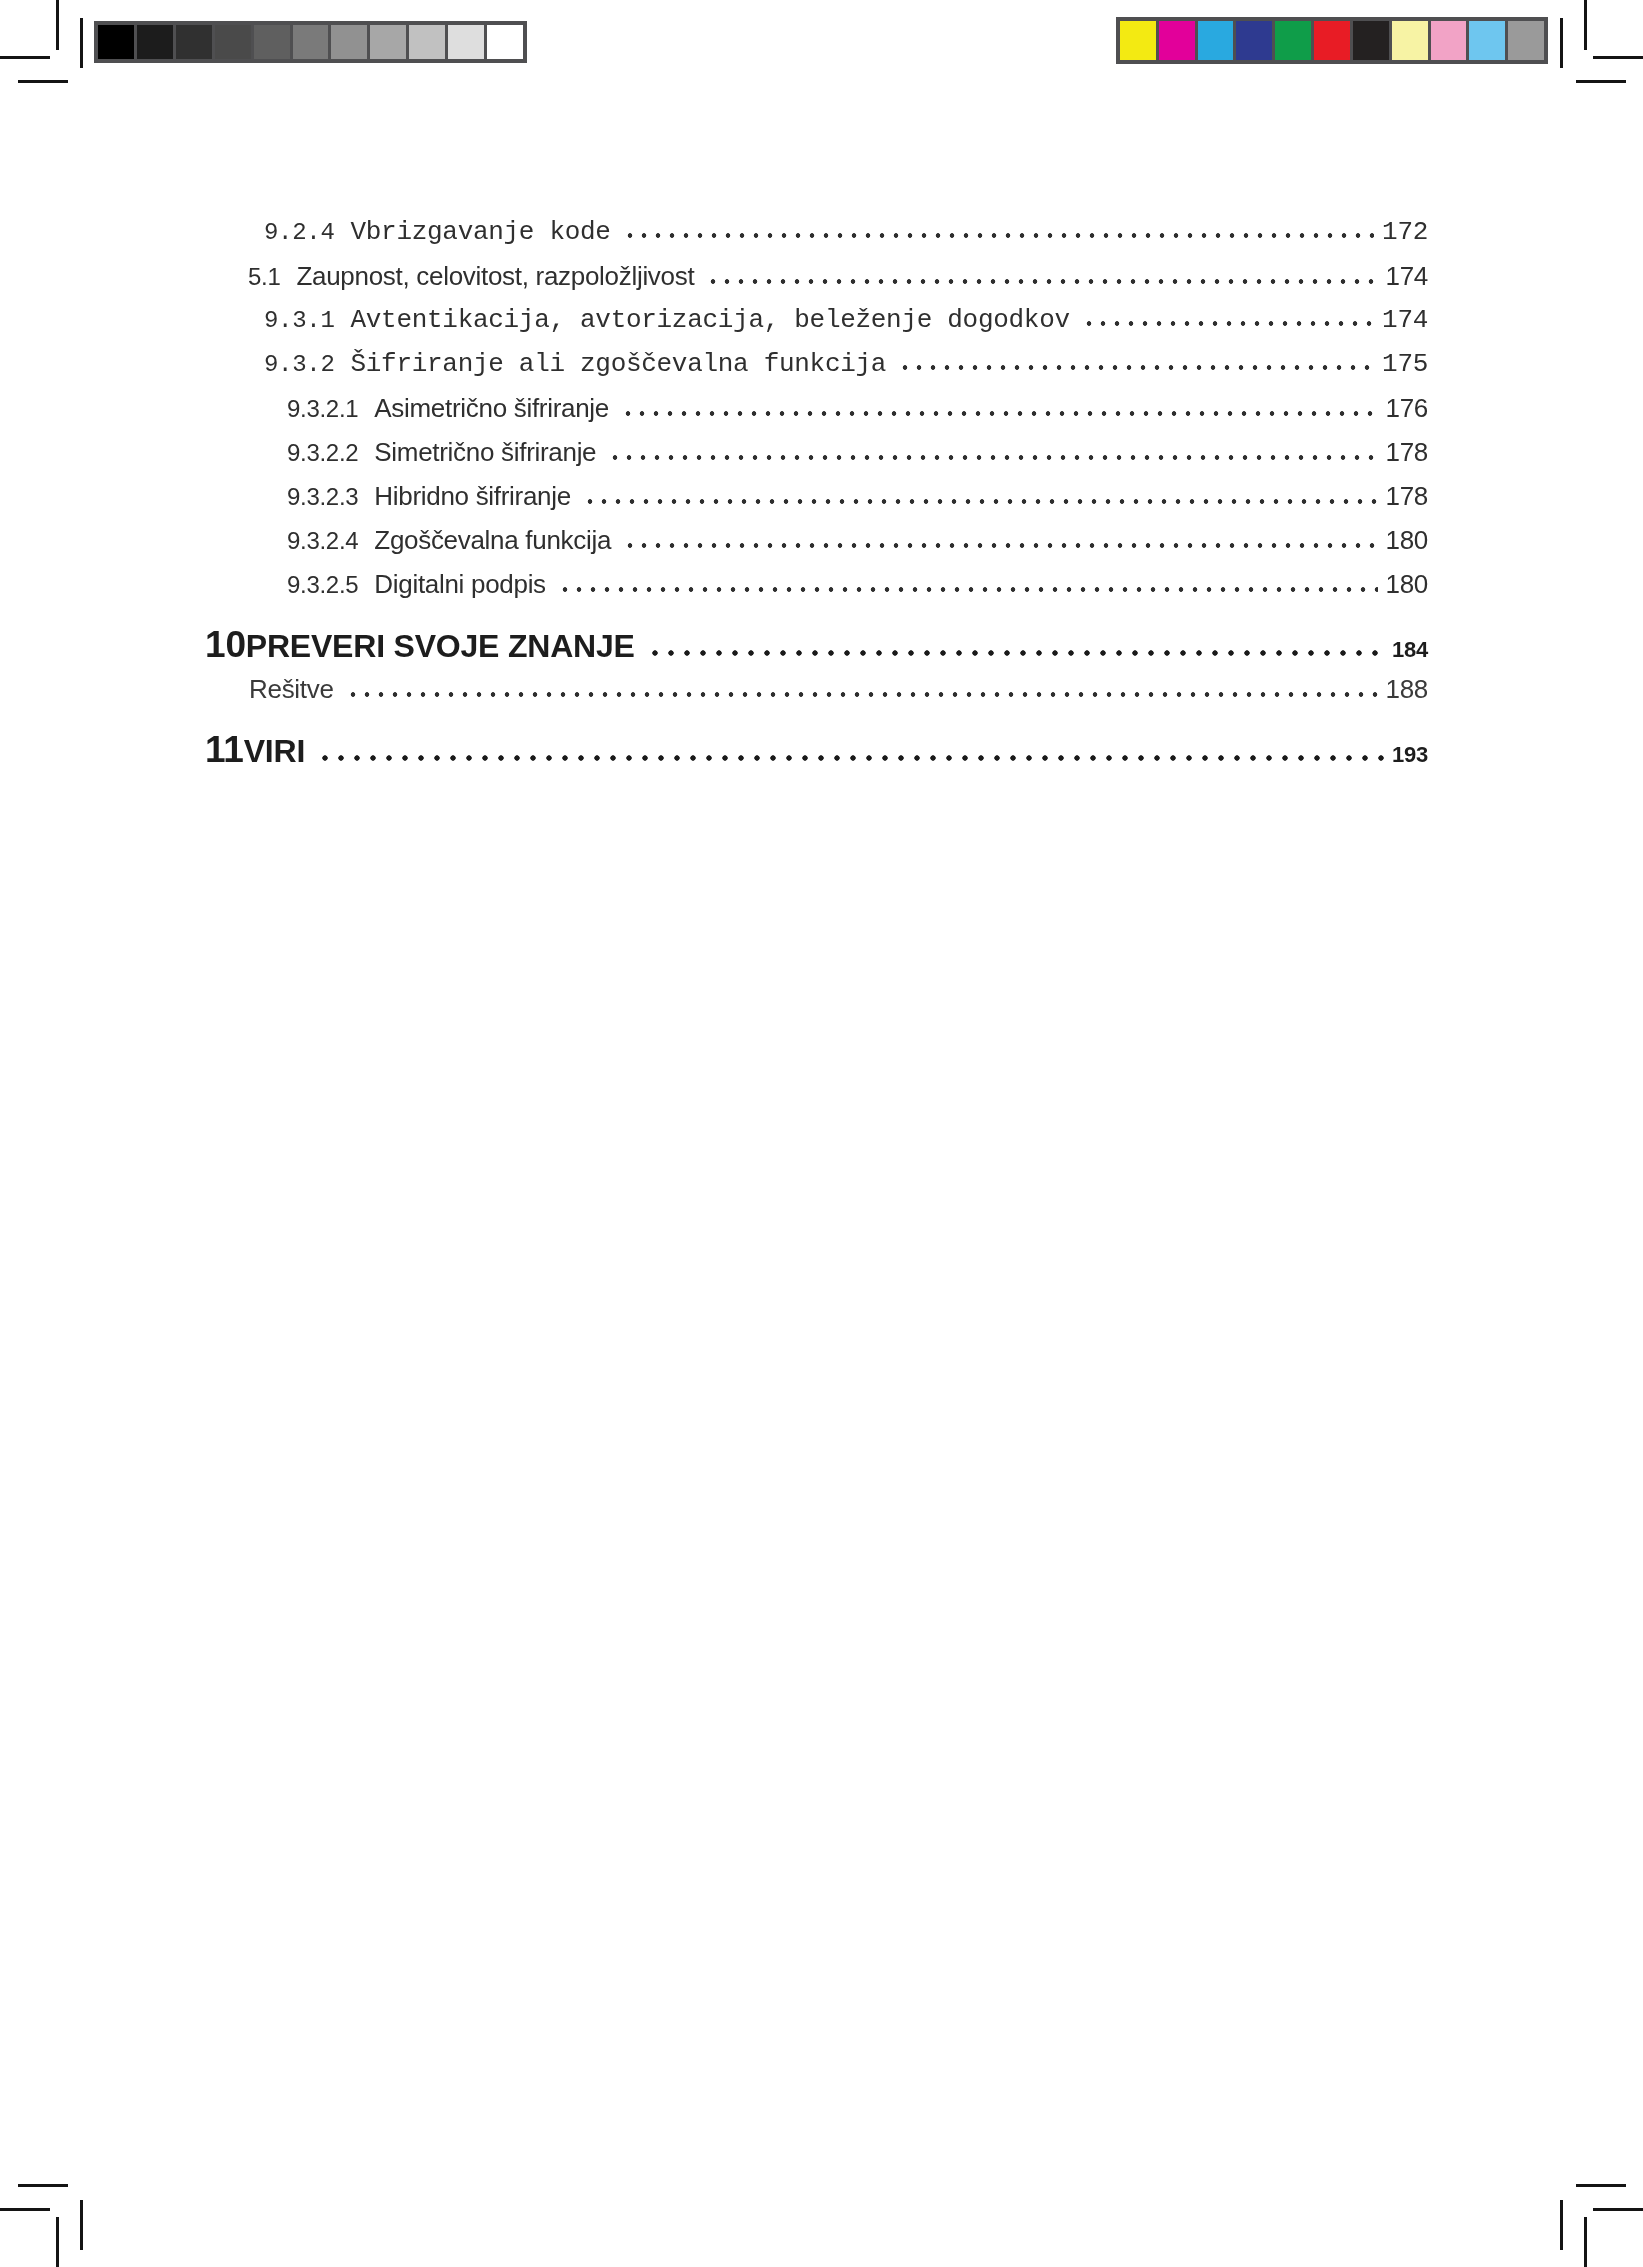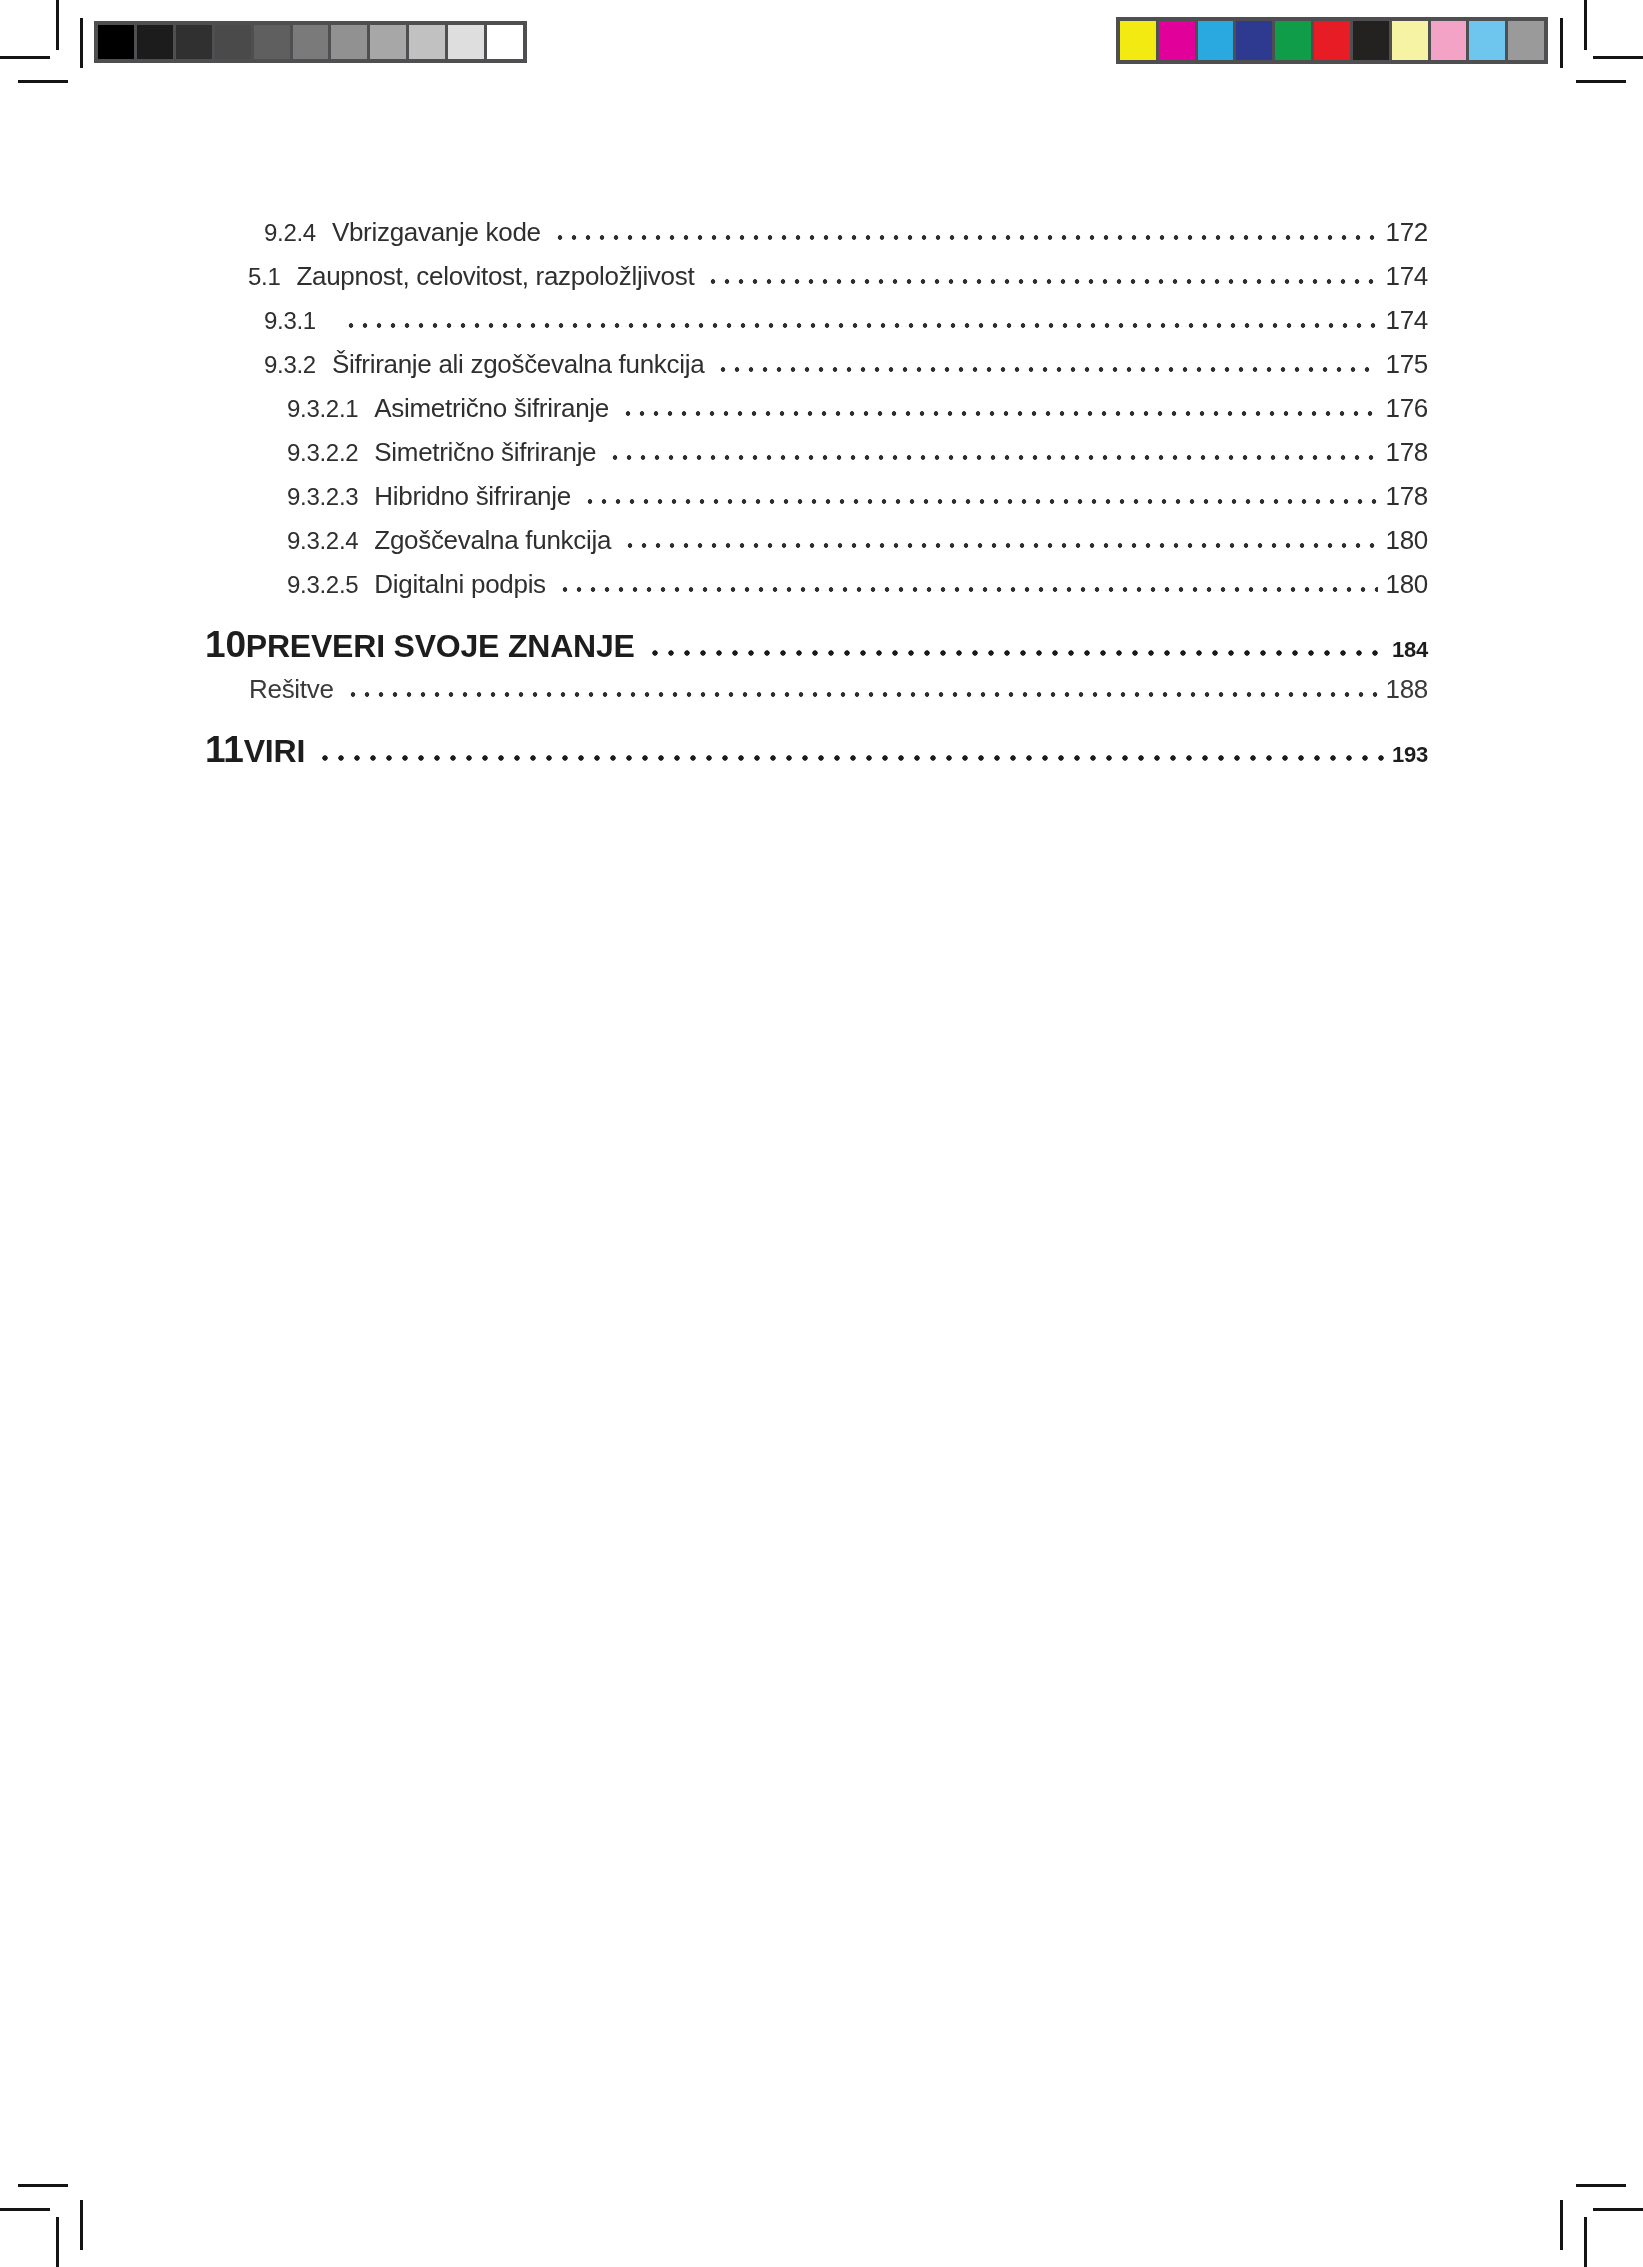--- a/index.html
+++ b/index.html
@@ -55,21 +55,21 @@
     display:flex;
     align-items:baseline;
     height:44px;
     line-height:44px;
     white-space:nowrap;
   }
   .row .num   { margin-right:16px; font-size:24px; }
   .row .title { }
   .row .pg    { margin-left:2px; }
   .row.l2  { padding-left:43px; }
-  .row.l3  { padding-left:59px; }
+  .row.l3  { padding-left:59px;font-family:Liberation Mono, monospace; }
   .row.l4  { padding-left:82px; }
   .row.sub { padding-left:44px; color:#3a3a3a; }
   .row.chapter {
     margin-top:17px;
     font-weight:bold;
     color:#1d1d1d;
     font-size:32px;
     letter-spacing:-0.2px;
   }
   .row.chapter .num { font-size:37px; min-width:36px; margin-right:0; }
@@ -147,20 +147,21 @@
     <span class="pg">172</span>
   </div>
       <div class="row l2">
     <span class="num">5.1</span>
     <span class="title">Zaupnost, celovitost, razpoložljivost</span>
     <span class="leader"></span>
     <span class="pg">174</span>
   </div>
       <div class="row l3">
     <span class="num">9.3.1</span>
+    <span class="title">Avtentikacija, avtorizacija, beleženje dogodkov</span>
     <span class="leader"></span>
     <span class="pg">174</span>
   </div>
       <div class="row l3">
     <span class="num">9.3.2</span>
     <span class="title">Šifriranje ali zgoščevalna funkcija</span>
     <span class="leader"></span>
     <span class="pg">175</span>
   </div>
       <div class="row l4">

